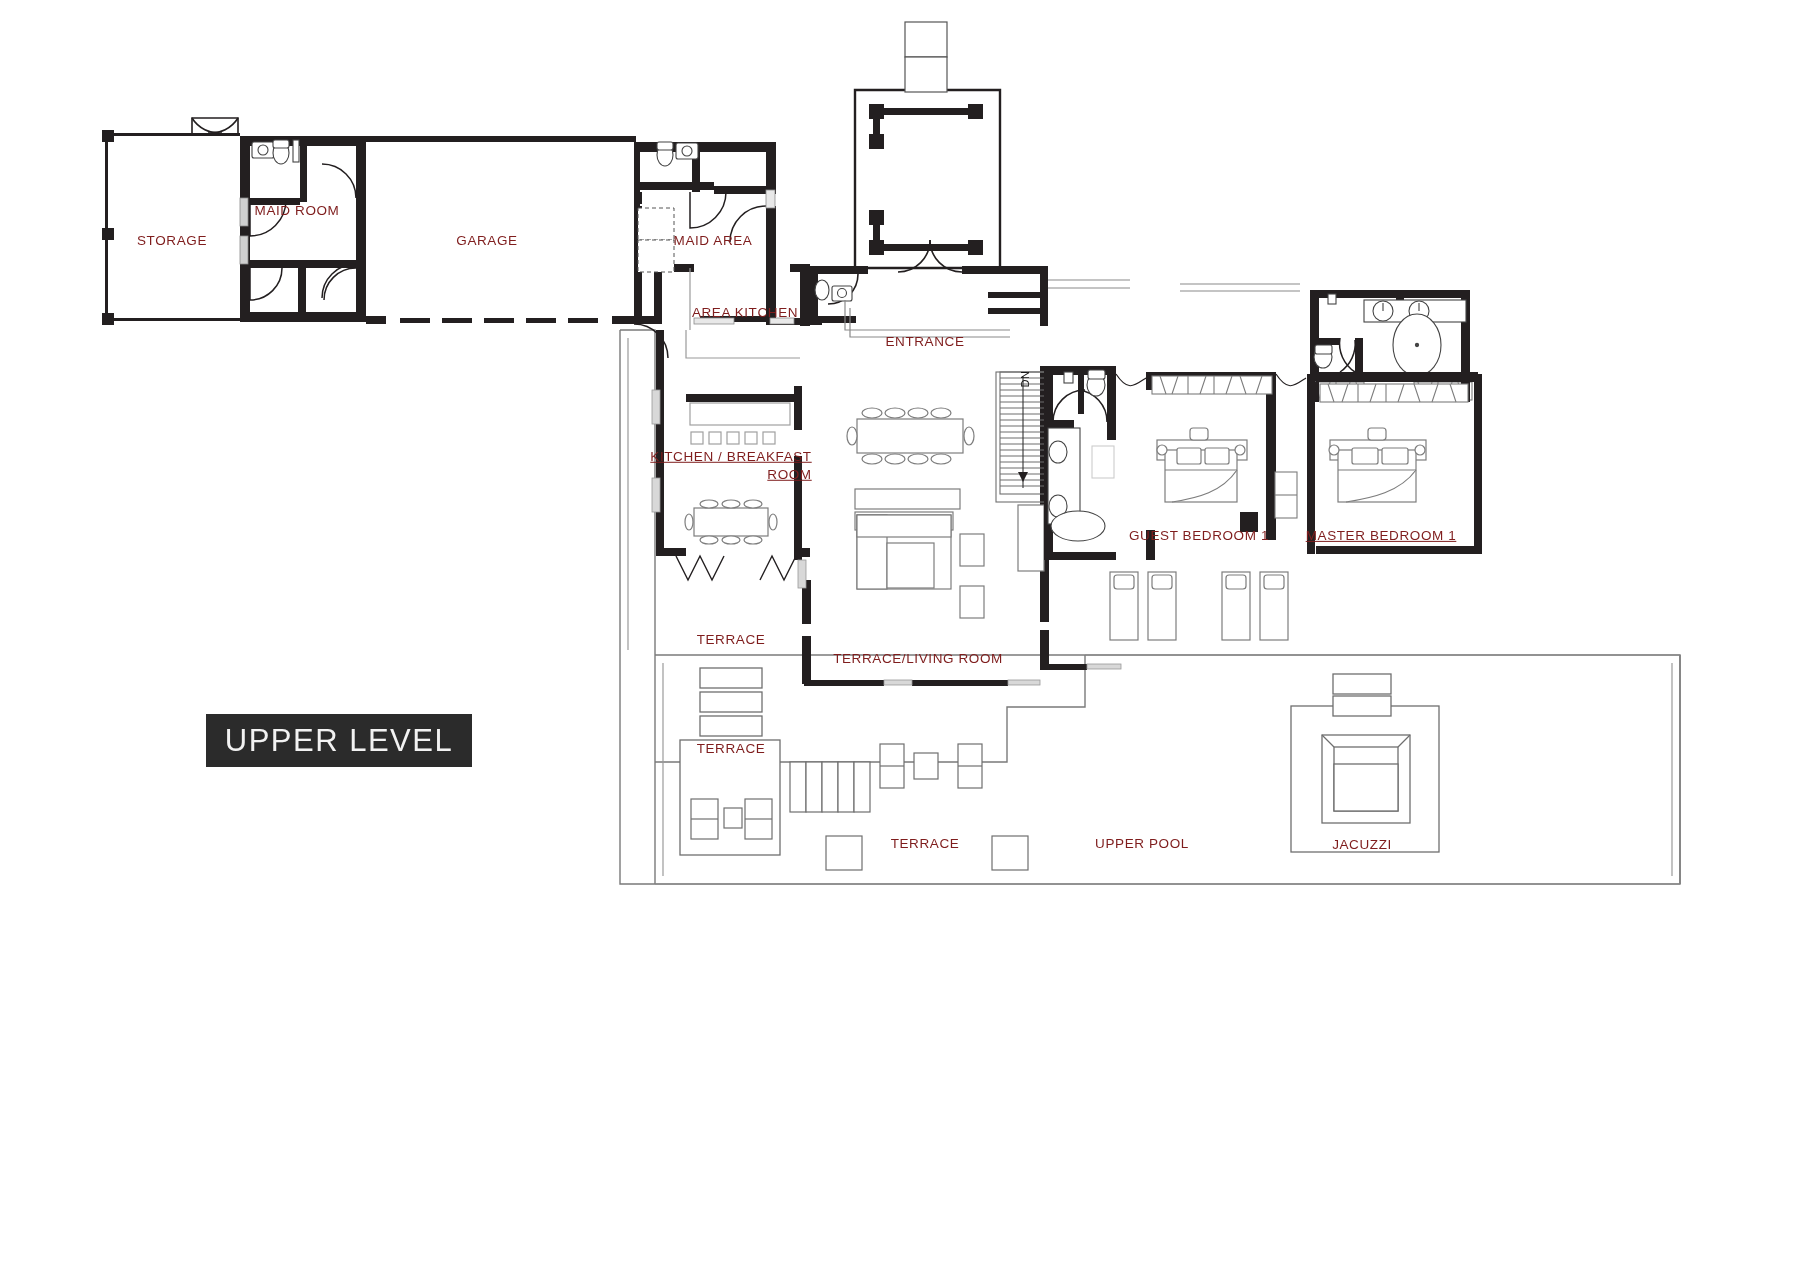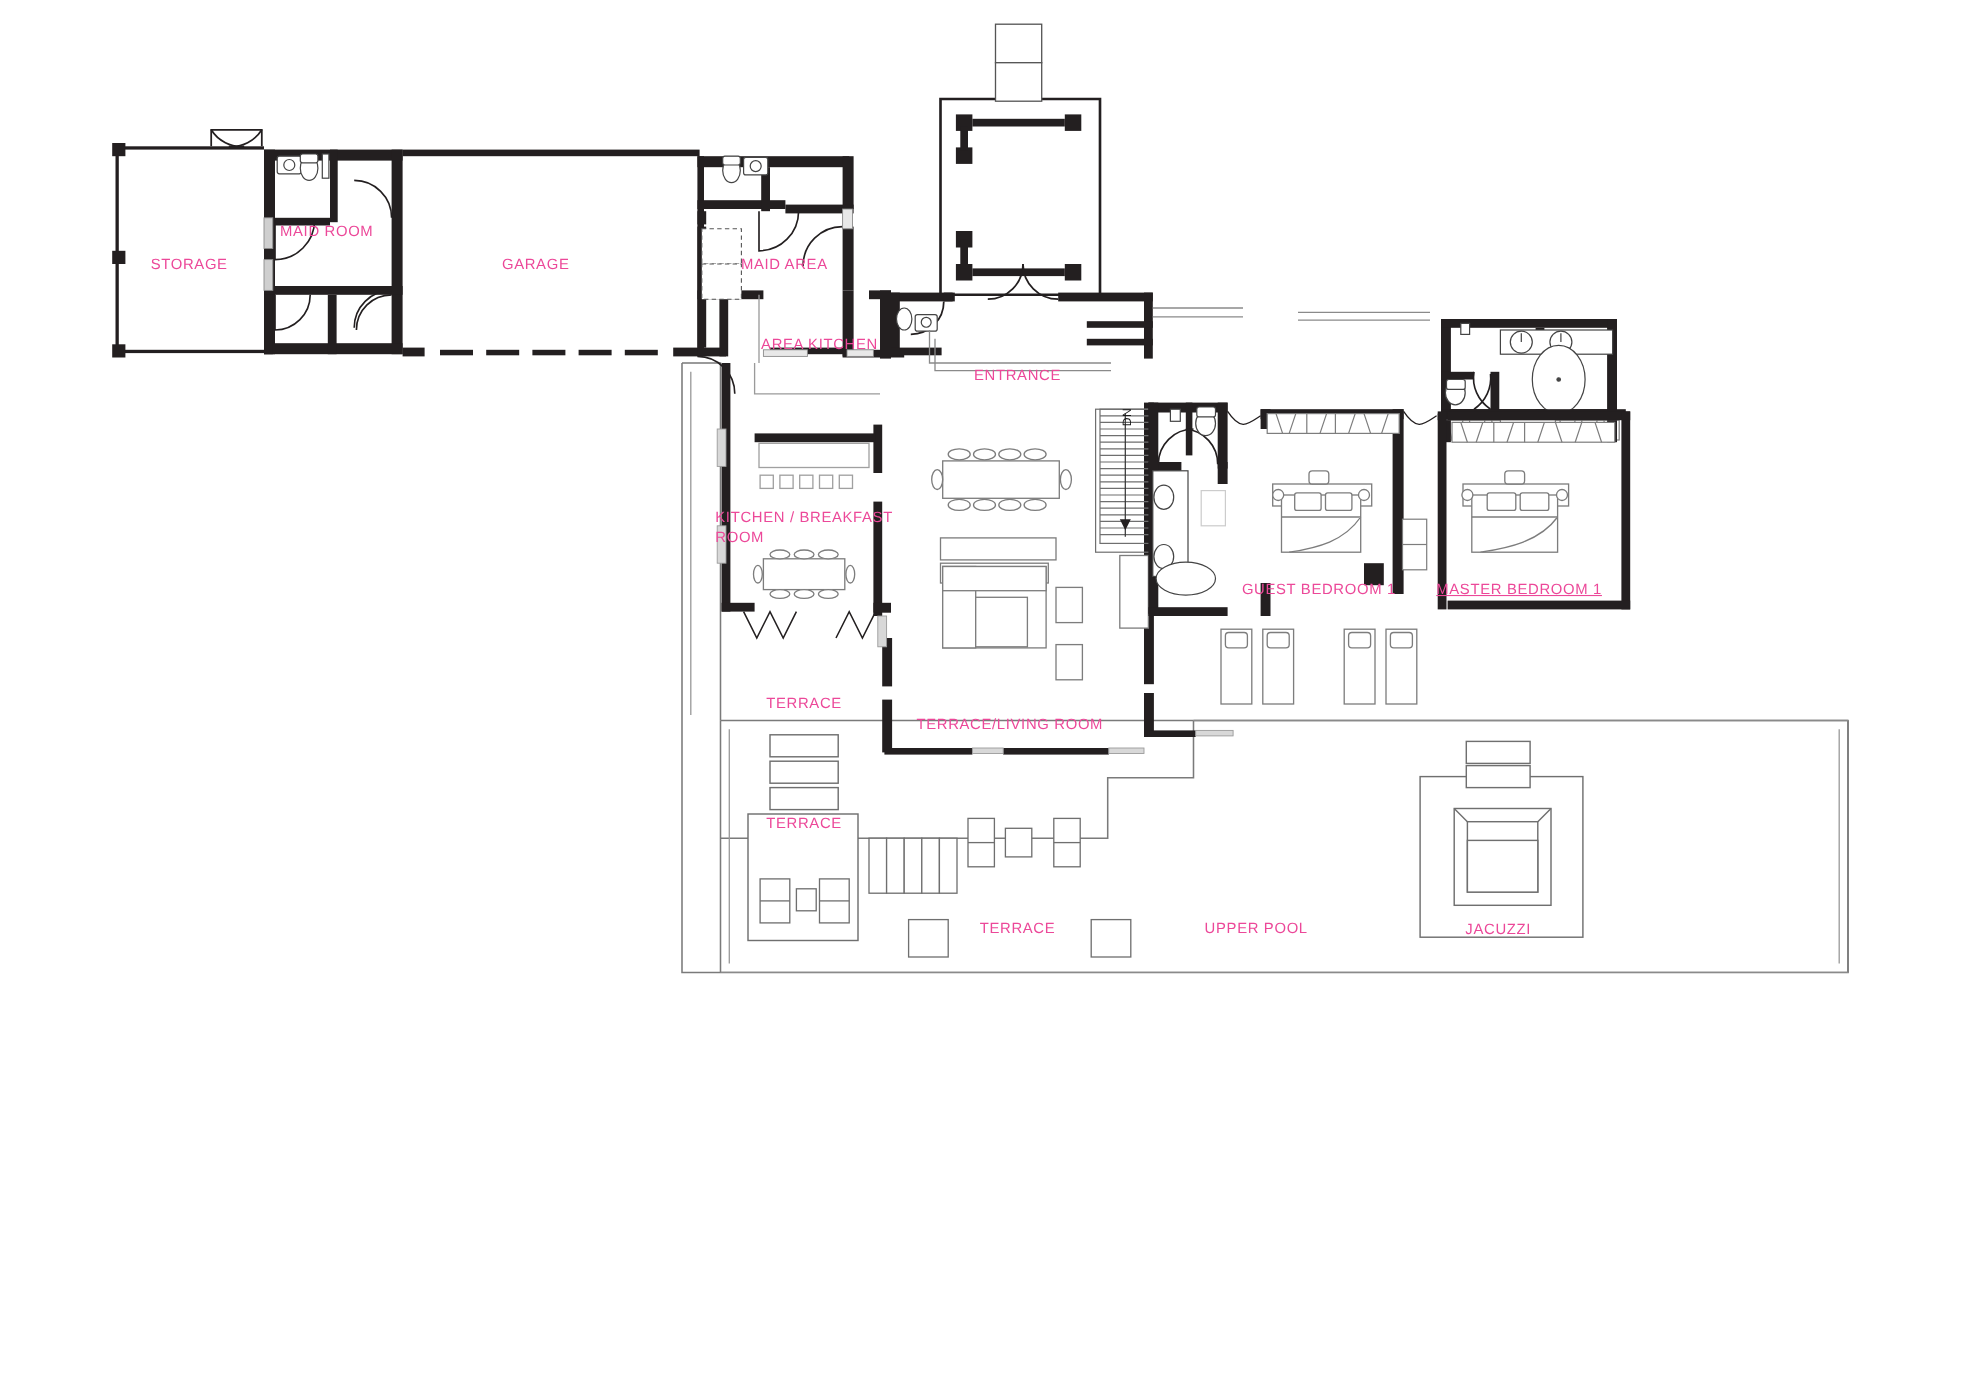--- a/index.html
+++ b/index.html
@@ -5,21 +5,21 @@
   html,body{margin:0;padding:0;background:#ffffff;}
   body{width:1800px;height:1273px;overflow:hidden;font-family:"Liberation Sans",sans-serif;}
   #plan-root{position:relative;width:1800px;height:1273px;background:#fff;}
   #floorplan-svg{position:absolute;left:0;top:0;width:1800px;height:1273px;}
   .title-badge{
     position:absolute;background:#2b2b2b;color:#f2f2f2;
     display:flex;align-items:center;justify-content:center;
     letter-spacing:1.5px;
   }
   .room-label{
-    position:absolute;color:#ec4899;text-align:left;
+    position:absolute;color:#7f1d1d;text-align:right;
     font-size:13.5px;letter-spacing:0.6px;line-height:1.35;
     white-space:pre-line;transform:translate(-50%,-50%);
     pointer-events:none;
   }
   .tiny-label{
     position:absolute;color:#1a1a1a;font-size:11px;letter-spacing:.5px;
     transform:translate(-50%,-50%);
   }
   .rot90{transform:translate(-50%,-50%) rotate(-90deg);}
 </style>
@@ -478,27 +478,28 @@
       <path d="M655,884 L1680,884"></path>
     </g>
   </svg>
 
   <div class="room-label" style="left:172px;top:241px;">STORAGE</div>
   <div class="room-label" style="left:297px;top:211px;">MAID ROOM</div>
   <div class="room-label" style="left:487px;top:241px;">GARAGE</div>
   <div class="room-label" style="left:713px;top:241px;">MAID AREA</div>
   <div class="room-label" style="left:745px;top:313px;">AREA KITCHEN</div>
   <div class="room-label" style="left:925px;top:295px;margin-top:47px;">ENTRANCE</div>
-  <div class="room-label" style="left:731px;top:480px;">KITCHEN / BREAKFAST
+  <div class="room-label" style="left:731px;top:466px;text-decoration:underline;">KITCHEN / BREAKFAST
 ROOM</div>
   <div class="room-label" style="left:918px;top:659px;">TERRACE/LIVING ROOM</div>
   <div class="room-label" style="left:1199px;top:536px;">GUEST BEDROOM 1</div>
   <div class="room-label" style="left:1381px;top:536px;text-decoration:underline;">MASTER BEDROOM 1</div>
   <div class="room-label" style="left:731px;top:640px;">TERRACE</div>
   <div class="room-label" style="left:731px;top:749px;">TERRACE</div>
   <div class="room-label" style="left:925px;top:844px;">TERRACE</div>
   <div class="room-label" style="left:1142px;top:844px;">UPPER POOL</div>
   <div class="room-label" style="left:1362px;top:845px;">JACUZZI</div>
 
   <div class="tiny-label rot90" style="left:1025px;top:379px;">DN</div>
 
+  <div class="title-badge" style="left:206px;top:714px;width:266px;height:53px;font-size:31px;">UPPER LEVEL</div>
 
 </div>
 
 </body></html>

